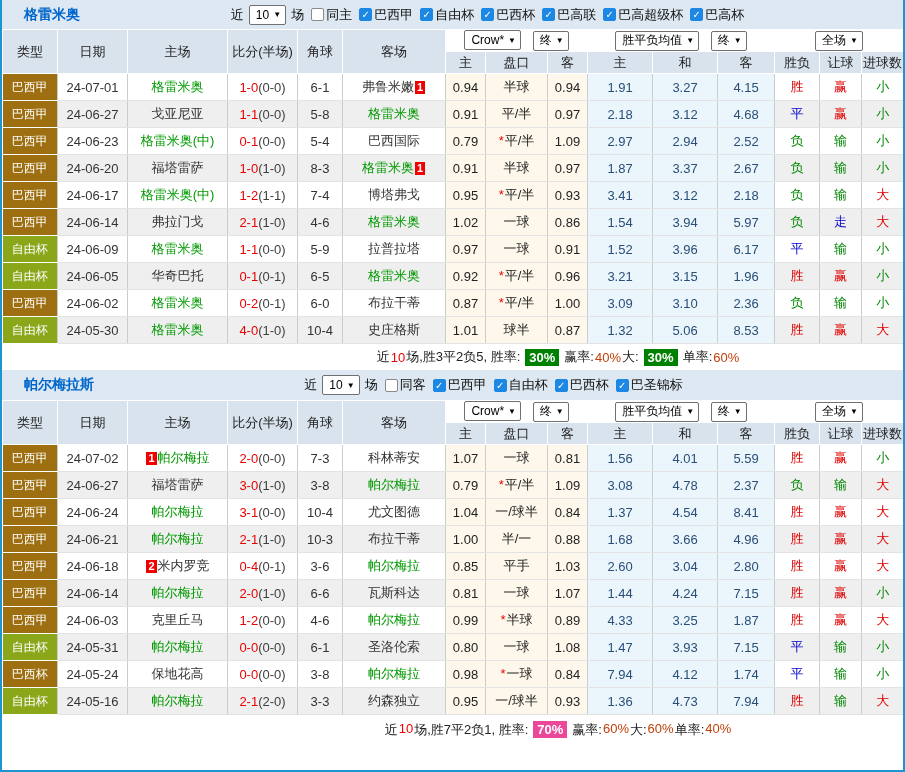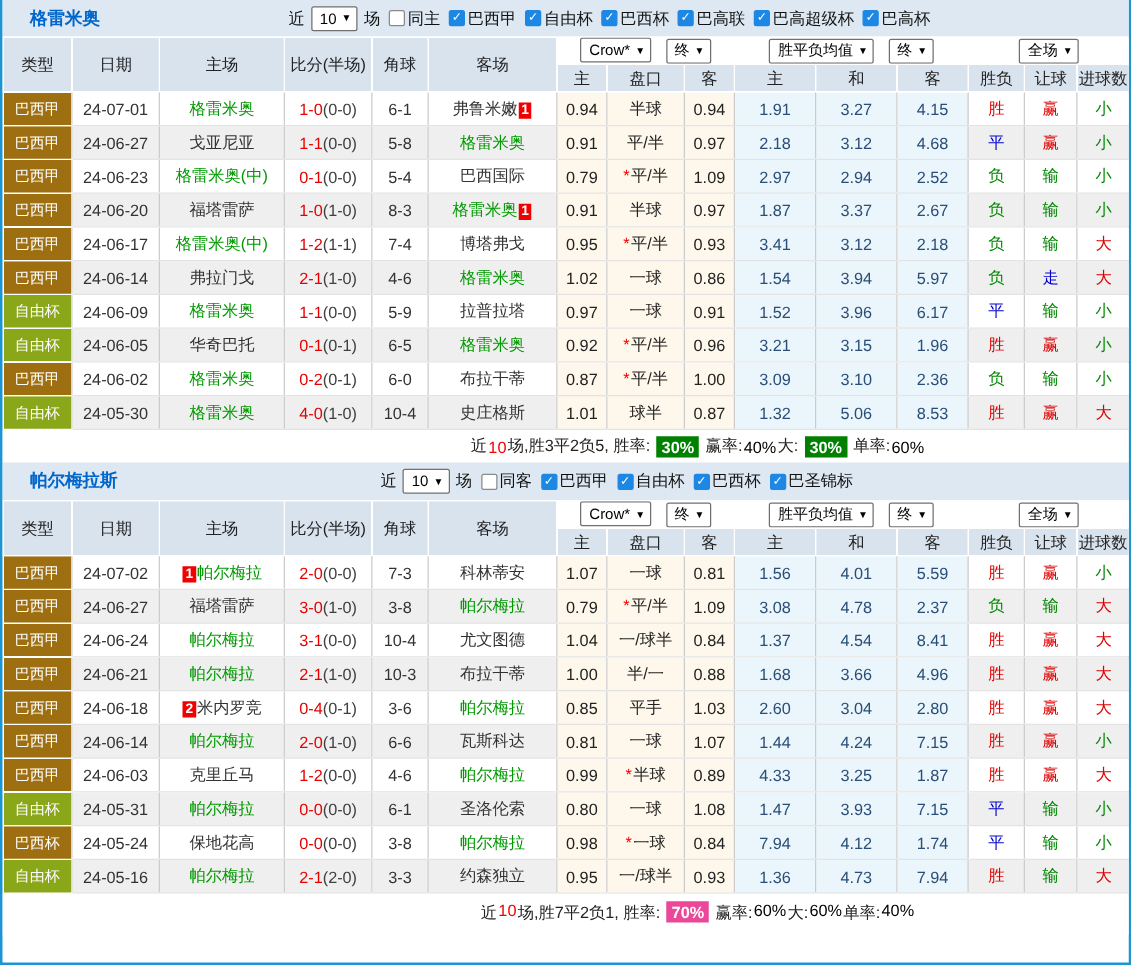--- a/index.html
+++ b/index.html
@@ -34,21 +34,21 @@
   td.type{color:#fff;font-size:12px;border-bottom:1px solid #fff;}
   .tname.green{color:#009900;}
   .ft{color:#e80000;}
   .ht{color:#404040;}
   .badge{display:inline-block;background:#f00000;color:#fff;font-size:11px;line-height:13px;padding:0 2px;margin:0 1px;font-weight:bold;}
   .star{color:#f00000;font-style:normal;margin-right:1px;}
   
   .summary{height:26px;display:flex;align-items:center;justify-content:center;padding-left:210px;font-size:13px;color:#222;background:#fff;white-space:nowrap;}
   .summary.last{height:33px;align-items:flex-start;padding-top:6px;box-sizing:border-box;}
   .sred{color:#f00000;}
-  .sblue{color:#000000;text-align:right;}
+  .sblue{color:#c2410c;text-align:right;}
   .sbox{color:#fff;padding:1px 4px;margin:0 4px;font-weight:bold;}
   .st{margin:0 1px;}
 </style>
 </head>
 <body>
 
 <div class="panel">
 
 
   <div class="sec-header">

